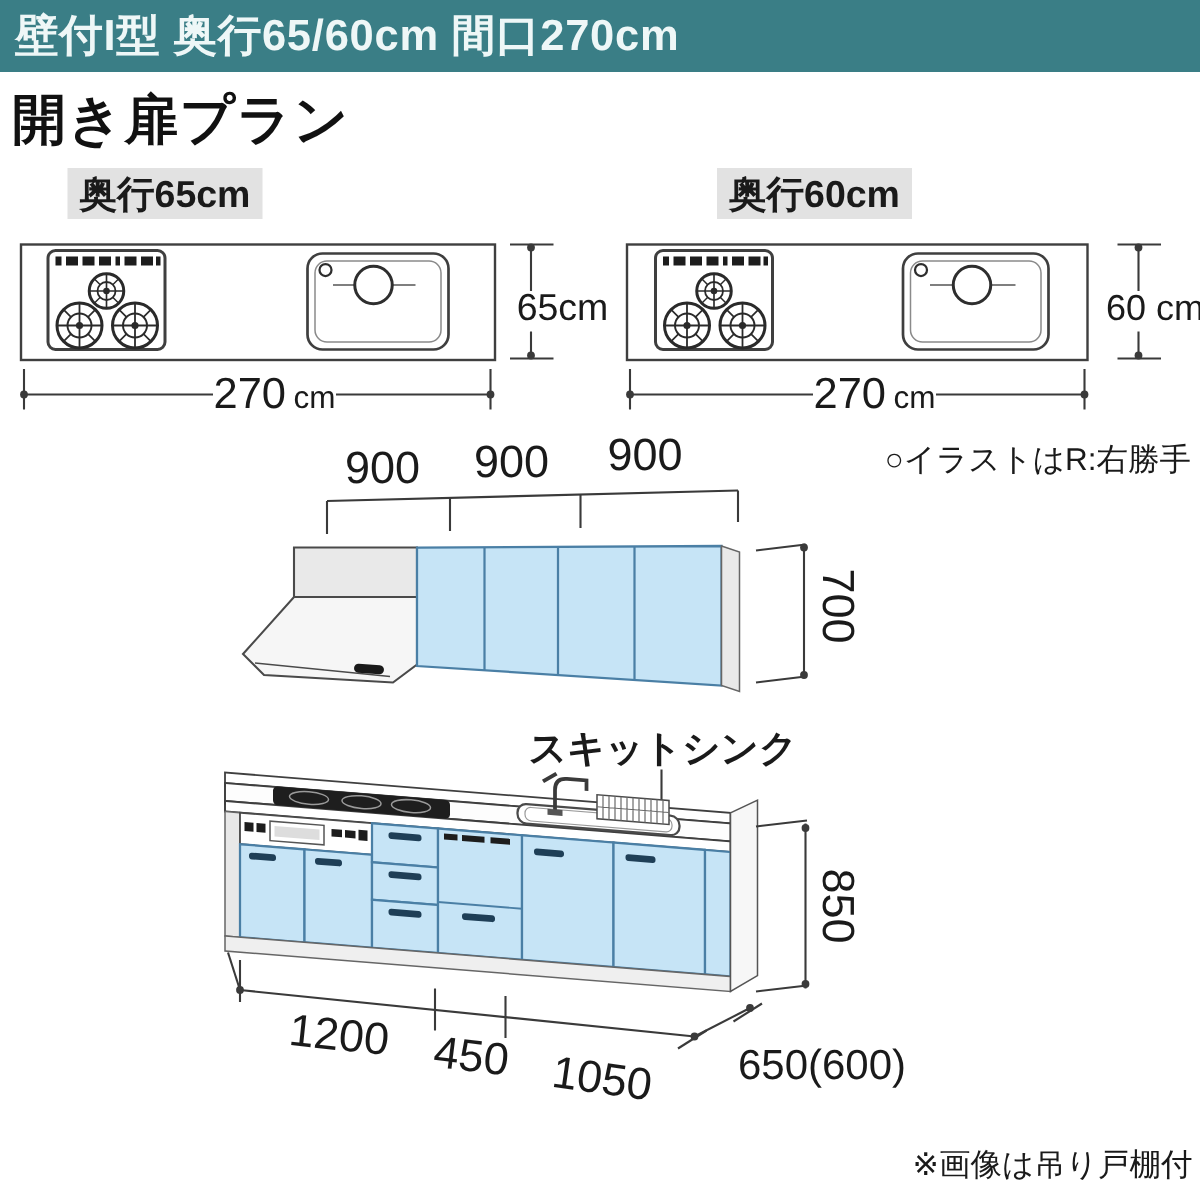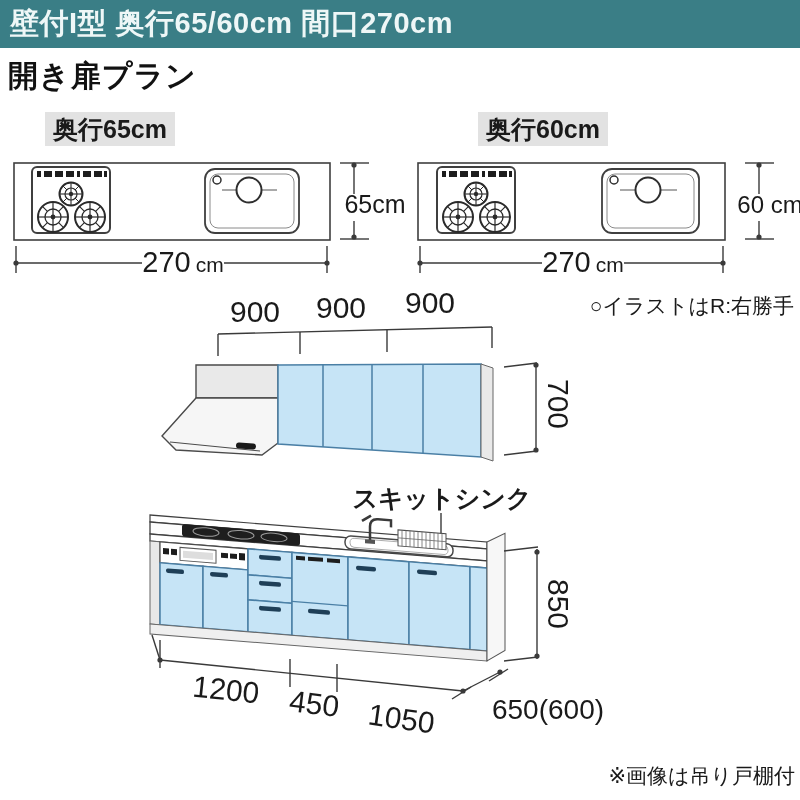--- a/index.html
+++ b/index.html
@@ -1,21 +1,21 @@
 <!DOCTYPE html>
 <html><head>
 <meta charset="utf-8">
 <style>
   html,body{margin:0;padding:0;background:#ffffff;}
   body{font-family:"Liberation Sans","DejaVu Sans",sans-serif;}
   .stage{position:relative;width:800px;height:800px;background:#ffffff;overflow:hidden;}
   .header-bar{position:absolute;top:0;left:0;width:800px;height:48px;background:#3a7e86;
     display:flex;align-items:center;}
   .header-title{color:#eef7f7;font-size:29px;font-weight:700;padding-left:10px;letter-spacing:0.5px;}
-  .page-title{position:absolute;top:56px;left:8px;color:#111;font-size:30px;font-weight:700;letter-spacing:1px;}
+  .page-title{position:absolute;top:56px;left:8px;color:#111;font-size:36px;font-weight:700;letter-spacing:1px;}
   svg{position:absolute;top:100px;left:0;}
   svg text{font-family:"Liberation Sans","DejaVu Sans",sans-serif;fill:#1a1a1a;}
   .dim{stroke:#3a3a3a;stroke-width:1.4;fill:none;}
   .dimdot{fill:#3a3a3a;stroke:none;}
   .outline{stroke:#3f3f3f;fill:#ffffff;}
   .door{fill:#c6e4f6;stroke:#4a7fa5;stroke-width:1.5;}
   .handle{fill:#1f3f57;stroke:none;}
   .knob{fill:#1d1d1d;stroke:none;}
 </style>
 </head>

